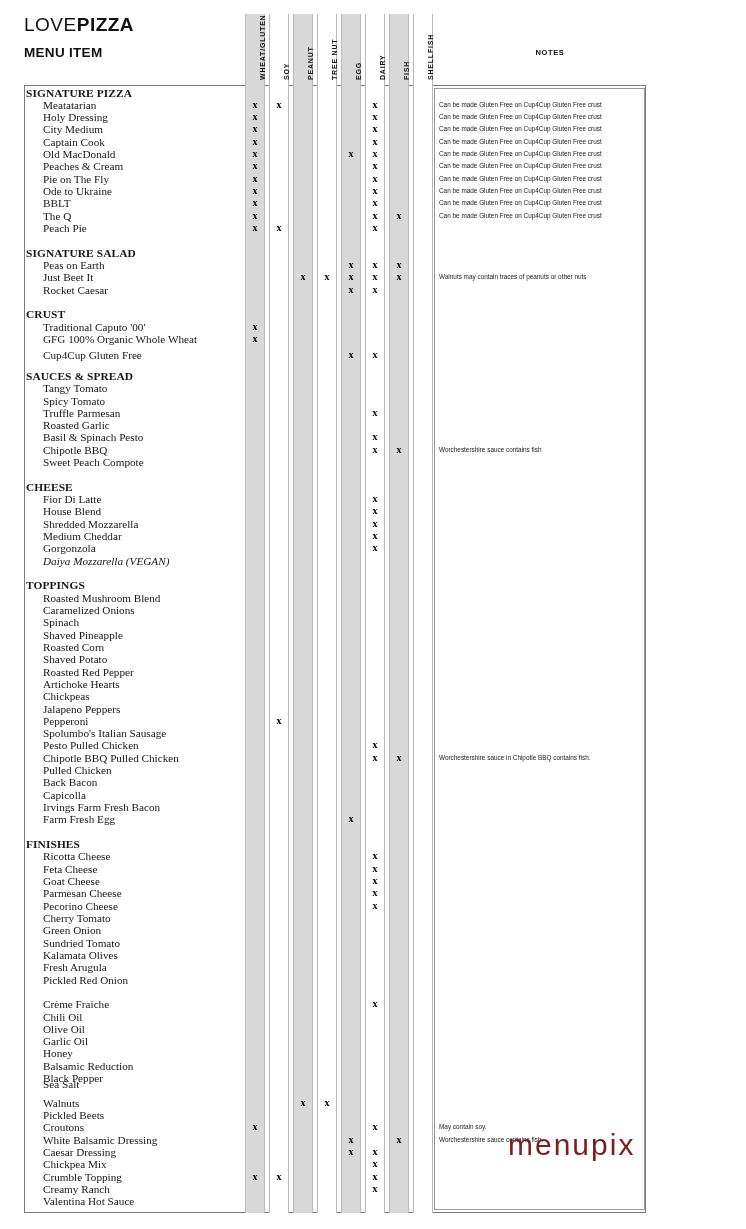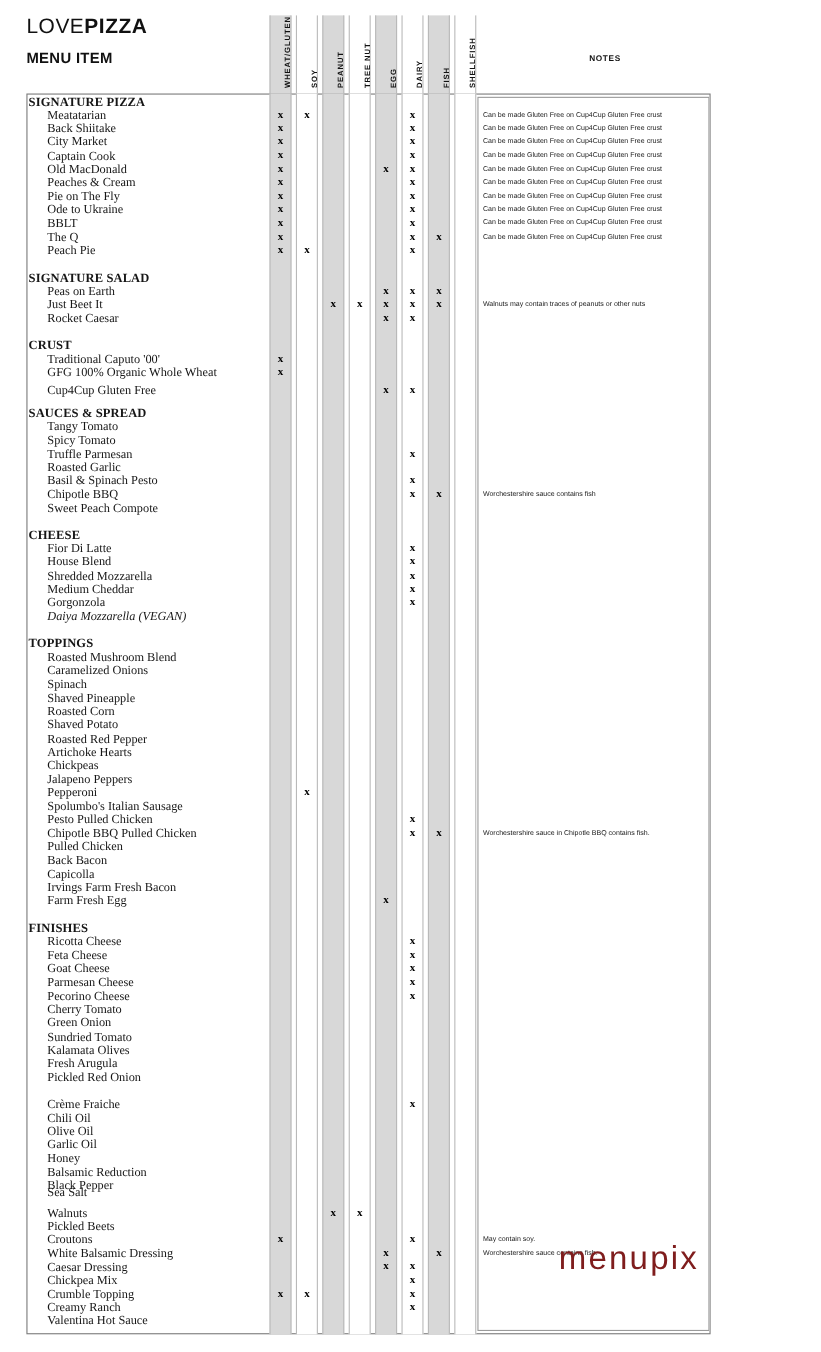--- a/index.html
+++ b/index.html
@@ -157,27 +157,27 @@
       <span class="rowlabel">SIGNATURE PIZZA</span>
     </div>
     <div class="row item" style="top: 98.82px;">
       <span class="rowlabel">Meatatarian</span>
       <span class="mark" style="left: 248px;">x</span>
       <span class="mark" style="left: 272px;">x</span>
       <span class="mark" style="left: 368px;">x</span>
       <span class="note">Can be made Gluten Free on Cup4Cup Gluten Free crust</span>
     </div>
     <div class="row item" style="top: 111.14px;">
-      <span class="rowlabel">Back Shiitake</span>
+      <span class="rowlabel">Holy Dressing</span>
       <span class="mark" style="left: 248px;">x</span>
       <span class="mark" style="left: 368px;">x</span>
       <span class="note">Can be made Gluten Free on Cup4Cup Gluten Free crust</span>
     </div>
     <div class="row item" style="top: 123.46px;">
-      <span class="rowlabel">City Market</span>
+      <span class="rowlabel">City Medium</span>
       <span class="mark" style="left: 248px;">x</span>
       <span class="mark" style="left: 368px;">x</span>
       <span class="note">Can be made Gluten Free on Cup4Cup Gluten Free crust</span>
     </div>
     <div class="row item" style="top: 135.78px;">
       <span class="rowlabel">Captain Cook</span>
       <span class="mark" style="left: 248px;">x</span>
       <span class="mark" style="left: 368px;">x</span>
       <span class="note">Can be made Gluten Free on Cup4Cup Gluten Free crust</span>
     </div>

